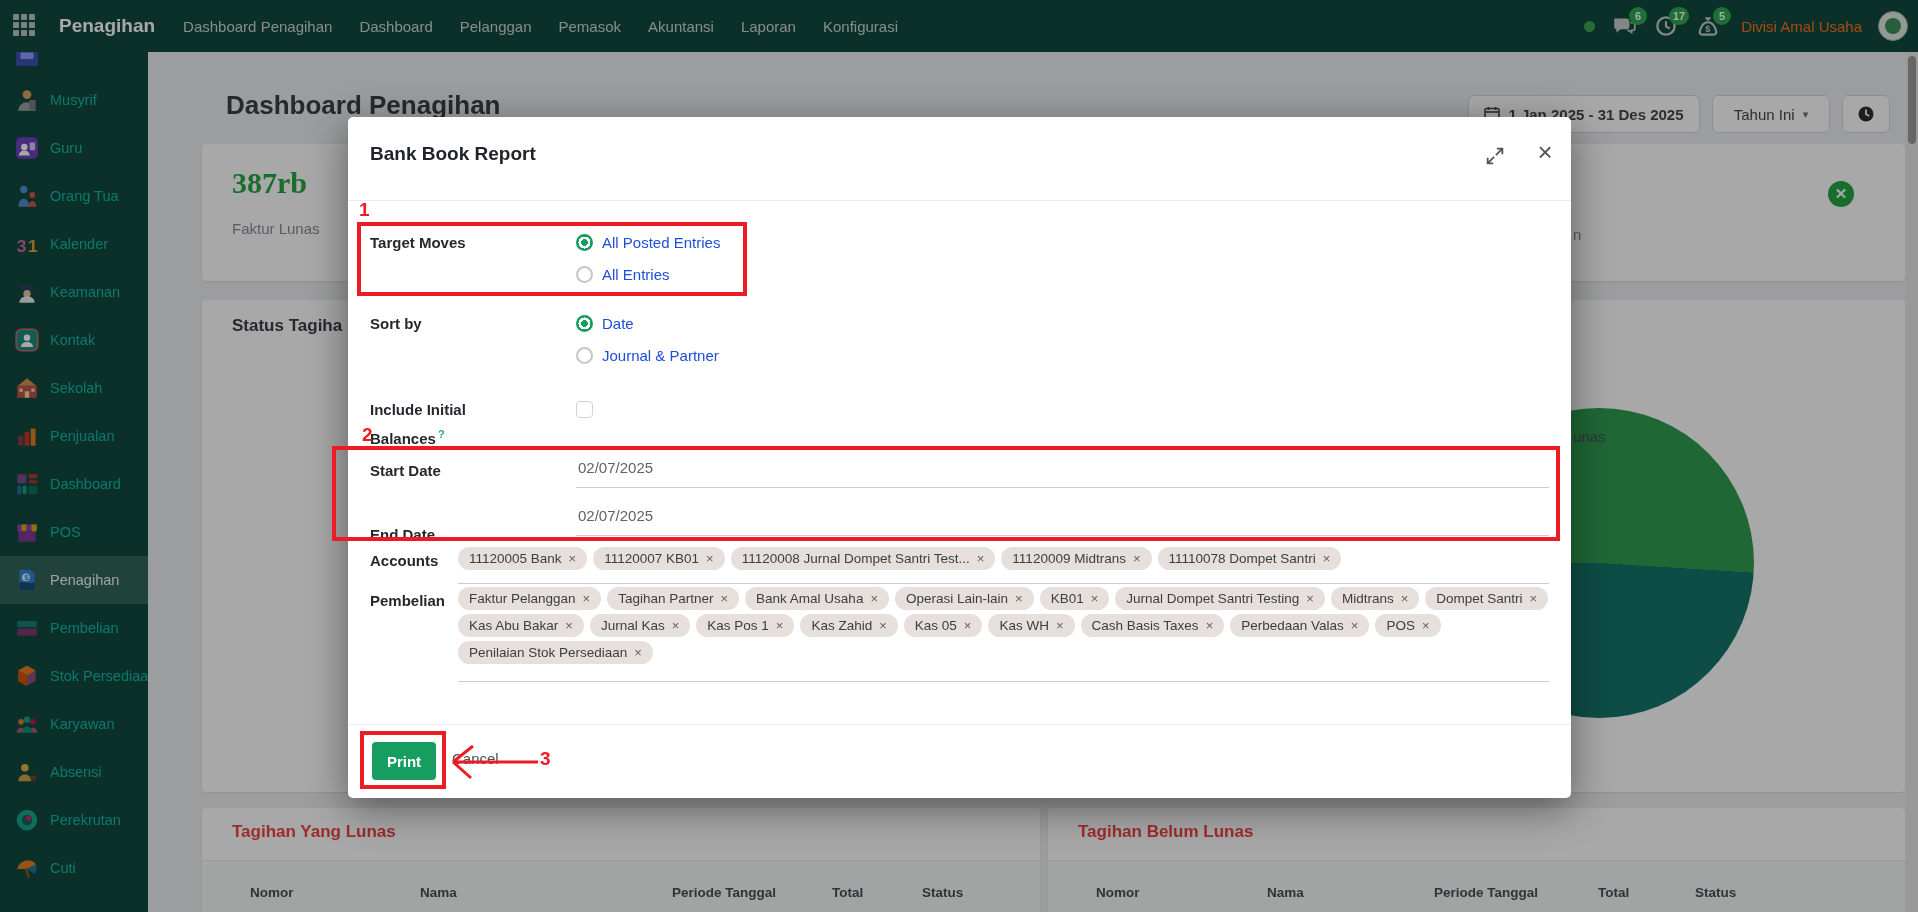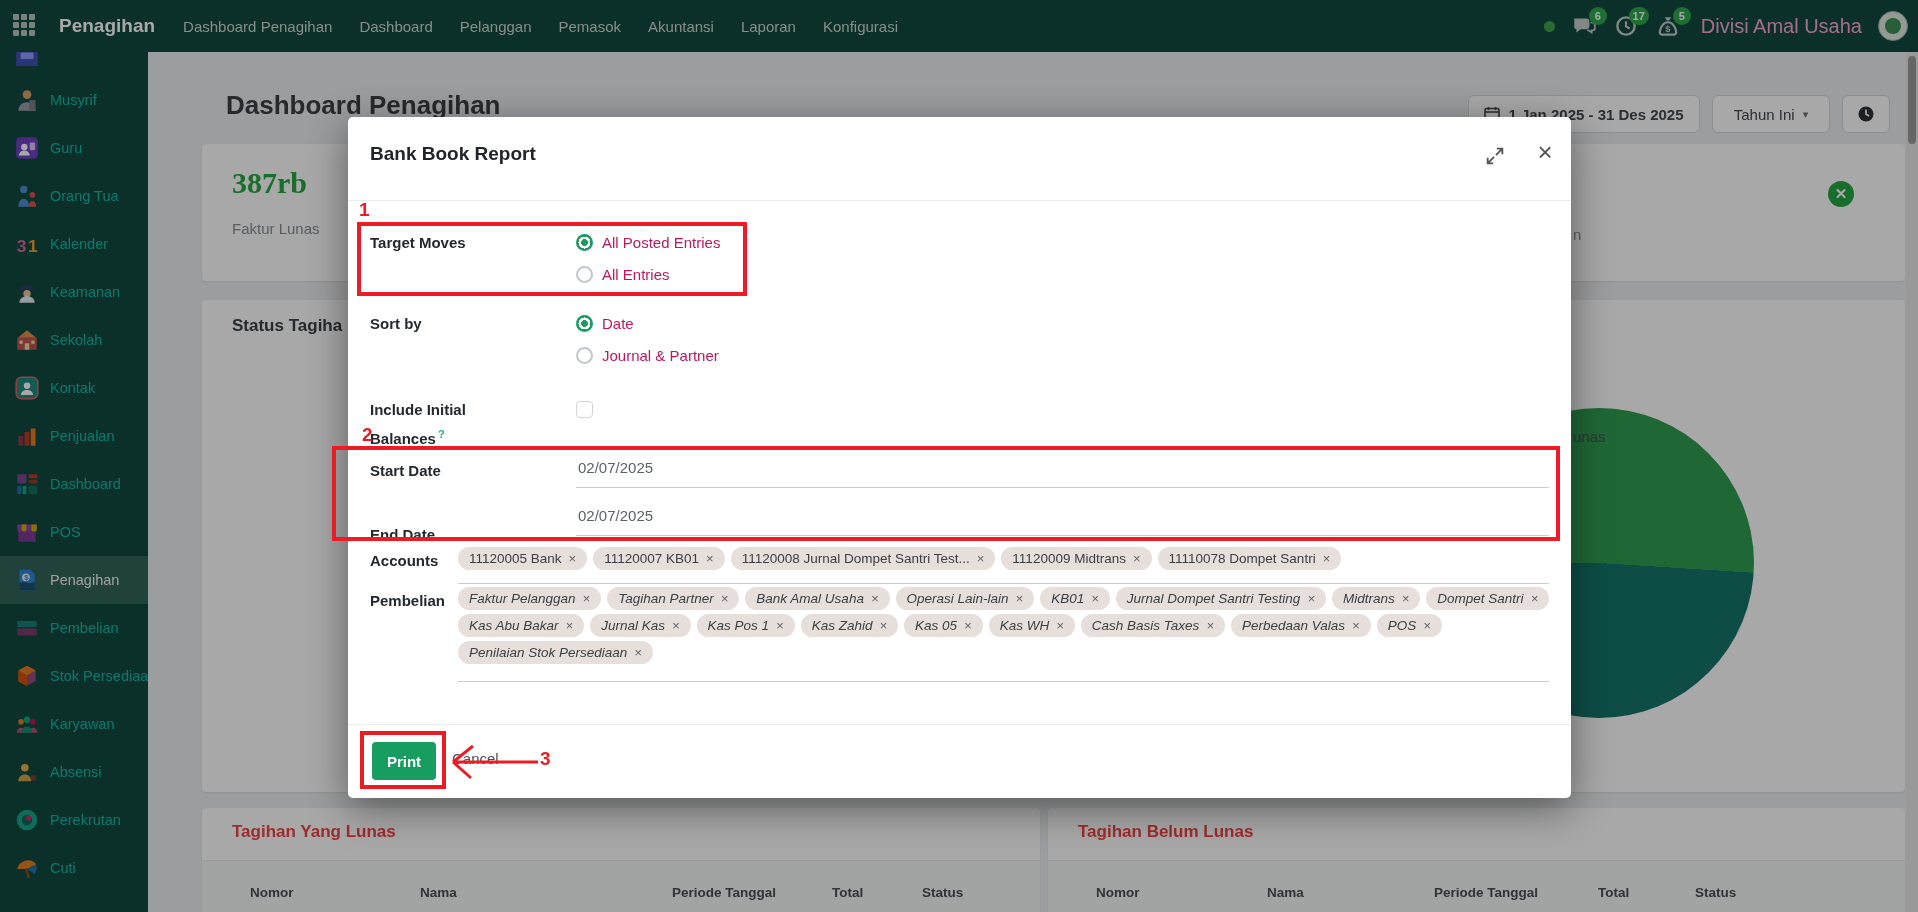--- a/index.html
+++ b/index.html
@@ -16,21 +16,21 @@
   .brand { color:#fff; font-size:19px; font-weight:bold; margin-left:22px; }
   .menu { display:flex; align-items:center; margin-left:28px; gap:27px; }
   .menu-item { color:#ccd6d2; font-size:15px; cursor:pointer; white-space:nowrap; }
   .nav-right { position:absolute; right:10px; top:0; height:52px; display:flex; align-items:center; gap:16px; }
   .status-dot { width:11px; height:11px; border-radius:50%; background:#3fa34d; }
   .nav-ico { position:relative; width:26px; height:26px; }
   .nav-ico svg { width:26px; height:26px; }
   .badge { position:absolute; top:-6px; right:-10px; min-width:18px; height:18px; padding:0 4px;
     background:#2fa84f; color:#fff; font-size:11px; font-weight:bold; border-radius:9px;
     display:flex; align-items:center; justify-content:center; }
-  .nav-user { color:#f9a8d4; font-size:20px; margin-left:4px;text-align:center; }
+  .nav-user { color:#f97316; font-size:15px; margin-left:4px;text-align:center; }
   .avatar { width:30px; height:30px; border-radius:50%; background:#dfe8df; border:1px solid #9db8a8;
     display:flex; align-items:center; justify-content:center; }
   .avatar i { width:16px; height:16px; border-radius:50%; background:#3f8f5a; display:block; }
 
   
   .sidebar { position:absolute; left:0; top:52px; width:148px; height:860px; background:#114a3f;
     overflow:hidden; z-index:5; }
   .side-item { position:relative; display:flex; align-items:center; height:48px; padding-left:14px;
     gap:10px; cursor:pointer; }
   .side-item.active { background:rgba(255,255,255,.14); }
@@ -93,21 +93,21 @@
   .hdr-divider { position:absolute; left:0; top:83px; width:100%; height:1px; background:#e9ecef; }
   .ftr-divider { position:absolute; left:0; top:607px; width:100%; height:1px; background:#e9ecef; }
 
   .f-label { position:absolute; left:22px; width:150px; font-size:15px; font-weight:bold; color:#24292e;
     line-height:25px; }
   .sup-help { color:#26a69a; font-size:11px; vertical-align:super; margin-left:2px; cursor:pointer; }
   .radio-row { position:absolute; left:228px; display:flex; align-items:center; gap:9px; cursor:pointer; }
   .radio { width:17px; height:17px; border-radius:50%; border:2px solid #c2c7cc; background:#fff; flex:0 0 17px; }
   .radio.checked { border:none;
     background:radial-gradient(circle at center, #179d5f 0 3.5px, #fff 3.5px 6px, #179d5f 6px); }
-  .radio-lbl { font-size:15px; color:#be185d; white-space:nowrap; }
+  .radio-lbl { font-size:15px; color:#1d4ed8; white-space:nowrap; }
   .checkbox { position:absolute; left:228px; width:17px; height:17px; border:1.5px solid #d0d4d8;
     border-radius:4px; background:#fff; cursor:pointer; }
   .date-value { position:absolute; left:230px; width:970px; font-size:15px; color:#5f6368;
     background:transparent; border:none; outline:none; font-family:"Liberation Sans",sans-serif; }
   .u-line { position:absolute; left:228px; width:973px; height:1px; background:#c9cdd1; }
 
   .tags-wrap { position:absolute; left:110px; width:1092px; display:flex; flex-wrap:wrap;
     gap:4px 6px; align-content:flex-start; }
   .tag { display:inline-flex; align-items:center; gap:7px; background:#e6dfdb; border-radius:14px;
     padding:4px 11px; font-size:13.5px; color:#3c4043; white-space:nowrap; cursor:pointer; }
@@ -232,35 +232,35 @@
         <div class="side-item">
           <span class="ico"><svg viewBox="0 0 24 24">
               <path d="M5 8l7-3.5L19 8l-2 2.5H7z" fill="#2c3e66"></path>
               <circle cx="12" cy="13.5" r="3.4" fill="#e6c79c"></circle>
               <path d="M5 22c0-4 3-6 7-6s7 2 7 6z" fill="#e9edf2"></path>
             </svg></span>
           <span class="lbl">Keamanan</span>
         </div>
         <div class="side-item">
           <span class="ico"><svg viewBox="0 0 24 24">
+              <rect x="2" y="2" width="20" height="20" rx="5" fill="#1d8a7e" stroke="#d06a6a" stroke-width="1.4"></rect>
+              <circle cx="12" cy="10" r="3" fill="#fff"></circle>
+              <path d="M6.5 18.5c0-3 2.5-4.6 5.5-4.6s5.5 1.6 5.5 4.6z" fill="#fff"></path>
+            </svg></span>
+          <span class="lbl">Kontak</span>
+        </div>
+        <div class="side-item">
+          <span class="ico"><svg viewBox="0 0 24 24">
               <rect x="3" y="10" width="18" height="11" fill="#c0564f"></rect>
               <path d="M12 3l8.5 7h-17z" fill="#d98f4e"></path>
               <rect x="10" y="15" width="4" height="6" fill="#f1d9a8"></rect>
               <rect x="5" y="12.5" width="3" height="3" fill="#f1d9a8"></rect>
               <rect x="16" y="12.5" width="3" height="3" fill="#f1d9a8"></rect>
             </svg></span>
           <span class="lbl">Sekolah</span>
-        </div>
-        <div class="side-item">
-          <span class="ico"><svg viewBox="0 0 24 24">
-              <rect x="2" y="2" width="20" height="20" rx="5" fill="#1d8a7e" stroke="#d06a6a" stroke-width="1.4"></rect>
-              <circle cx="12" cy="10" r="3" fill="#fff"></circle>
-              <path d="M6.5 18.5c0-3 2.5-4.6 5.5-4.6s5.5 1.6 5.5 4.6z" fill="#fff"></path>
-            </svg></span>
-          <span class="lbl">Kontak</span>
         </div>
         <div class="side-item">
           <span class="ico"><svg viewBox="0 0 24 24">
               <rect x="4" y="12" width="4.5" height="9" rx="1" fill="#8e3b52"></rect>
               <rect x="9.7" y="8" width="4.5" height="13" rx="1" fill="#c0392b"></rect>
               <rect x="15.4" y="5" width="4.5" height="16" rx="1" fill="#e67e22"></rect>
             </svg></span>
           <span class="lbl">Penjualan</span>
         </div>
         <div class="side-item">
@@ -469,21 +469,21 @@
           <span class="x">×</span>
         </span>
         <span class="tag">
           <span>11110078 Dompet Santri</span>
           <span class="x">×</span>
         </span>
       </div>
     <div class="u-line" style="top:466px; left:110px; width:1091px;"></div>
 
     <div class="f-label" style="top:471px; left:22px;">Pembelian</div>
-    <div class="tags-wrap" style="top:470px;font-style:italic;">
+    <div class="tags-wrap" style="top:470px;">
         <span class="tag">
           <span>Faktur Pelanggan</span>
           <span class="x">×</span>
         </span>
         <span class="tag">
           <span>Tagihan Partner</span>
           <span class="x">×</span>
         </span>
         <span class="tag">
           <span>Bank Amal Usaha</span>

